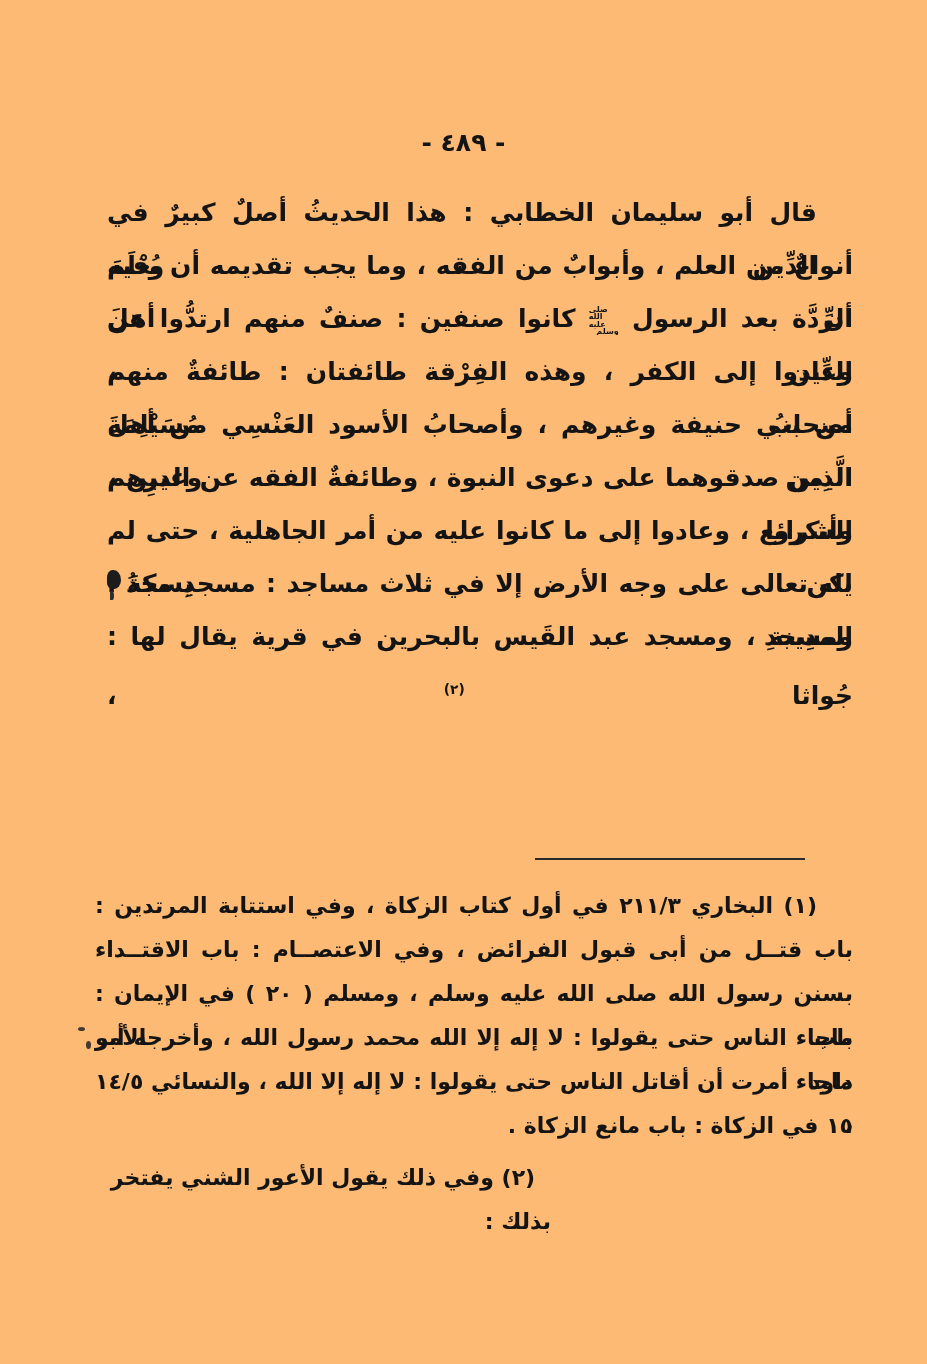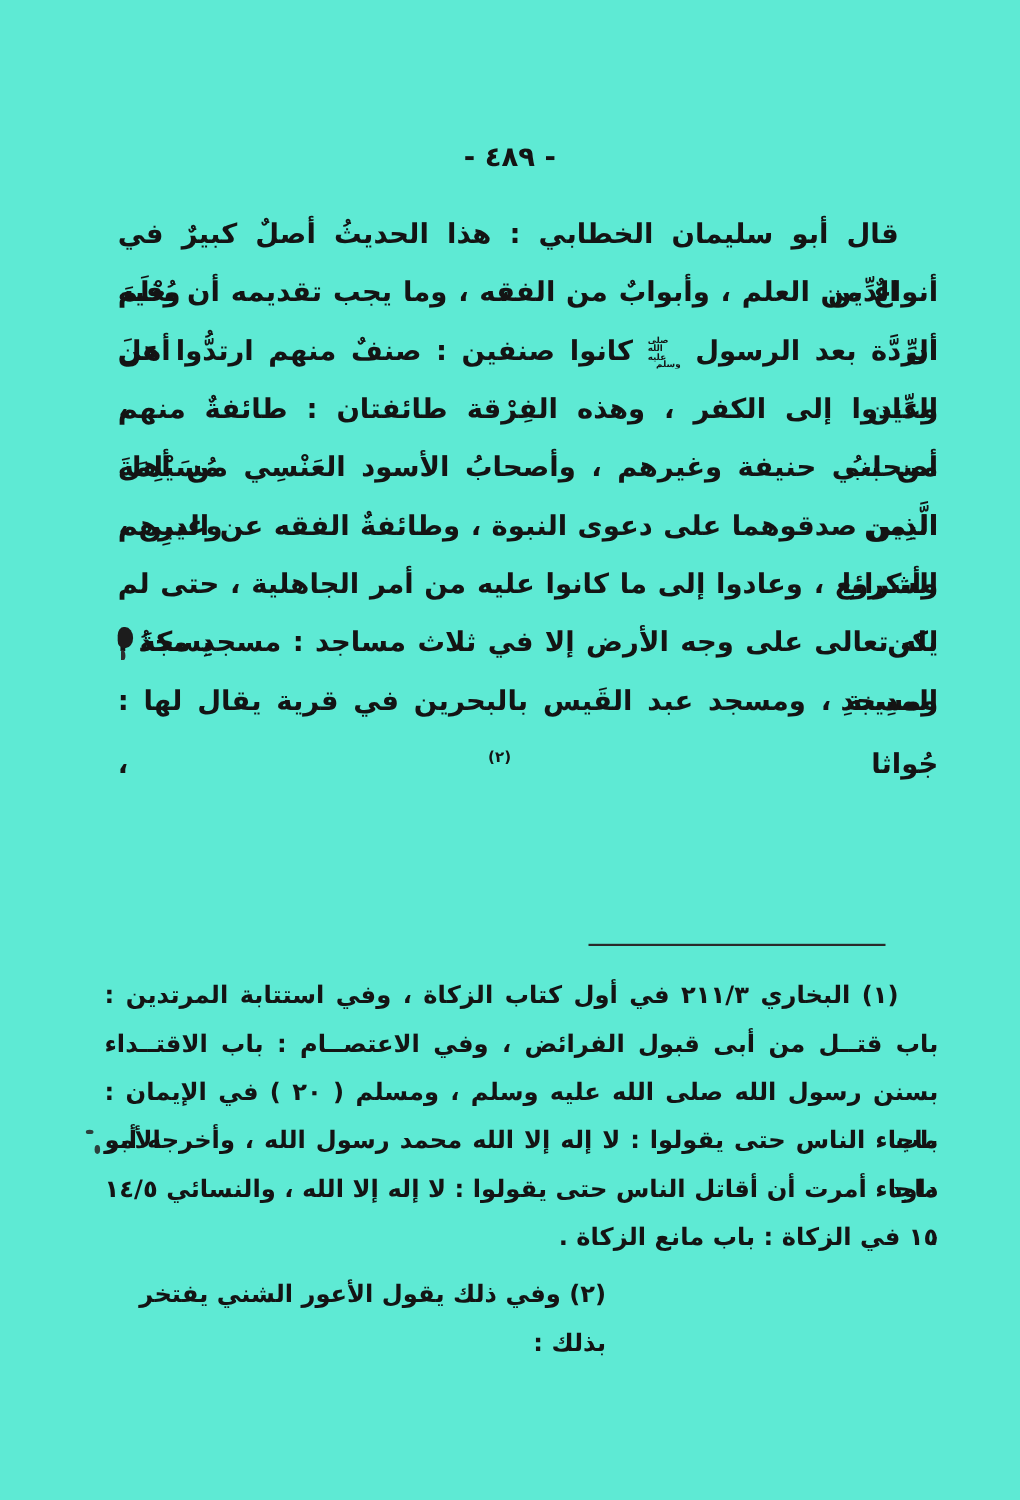--- a/index.html
+++ b/index.html
@@ -1,20 +1,20 @@
 <!DOCTYPE html>
 <html lang="ar"><head>
 <meta charset="utf-8">
 <style>
   html, body { margin: 0; padding: 0; }
   .page {
     position: relative;
     width: 927px;
     height: 1364px;
-    background: #5eead4;
+    background: #fdba74;
     font-family: "DejaVu Sans", sans-serif;
     color: #141414;
     overflow: hidden;
   }
   .page-number {
     position: absolute;
     top: 128px; left: 0; right: 0;
     text-align: center;
     font-size: 25px;
     font-weight: bold;
@@ -89,21 +89,21 @@
     height: 44px;
     line-height: 44px;
     text-align: justify;
     text-align-last: justify;
   }
   .fline.start-align { text-align: left; text-align-last: right; }
   .fline.indent { padding-right: 36px; }
   .fline.note2 {
     margin-top: 8px;
     padding-right: 302px;
-    text-align: right;
+    text-align: center;
     text-align-last: right;
   }
   .speck {
     position: absolute;
     background: #222;
     border-radius: 50%;
     opacity: 0.85;
   }
   .speck-1 { top: 1027px; left: 78px; width: 7px; height: 4px; }
   .speck-2 { top: 1041px; left: 86px; width: 5px; height: 8px; }

